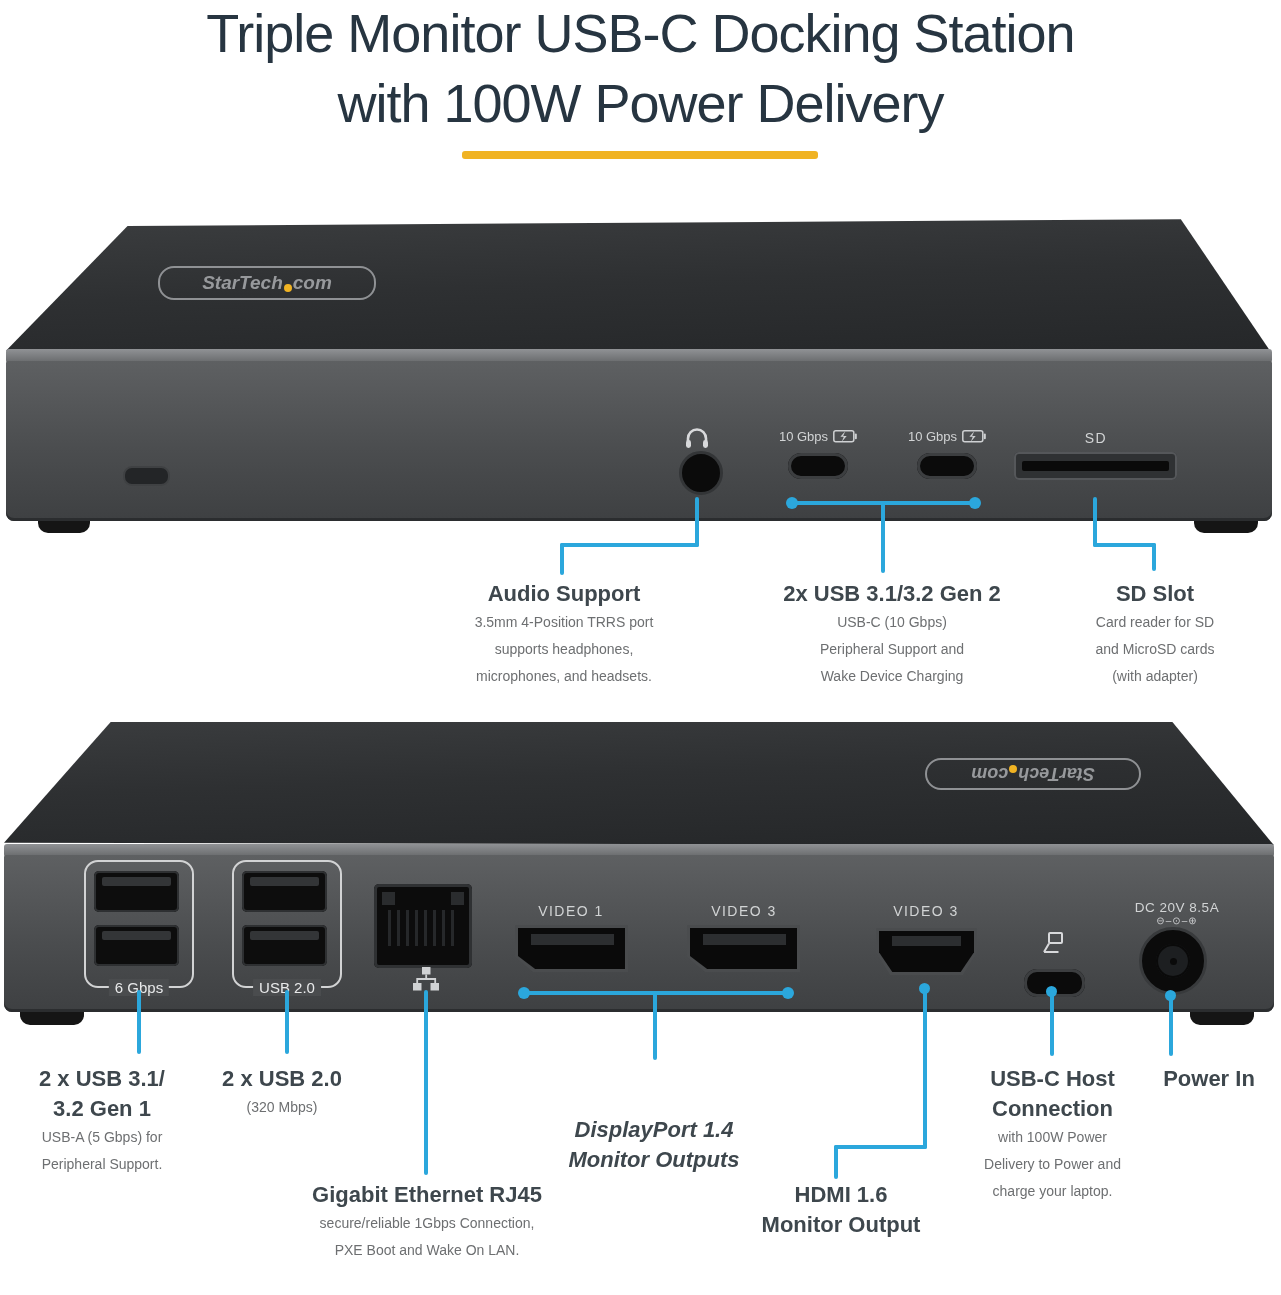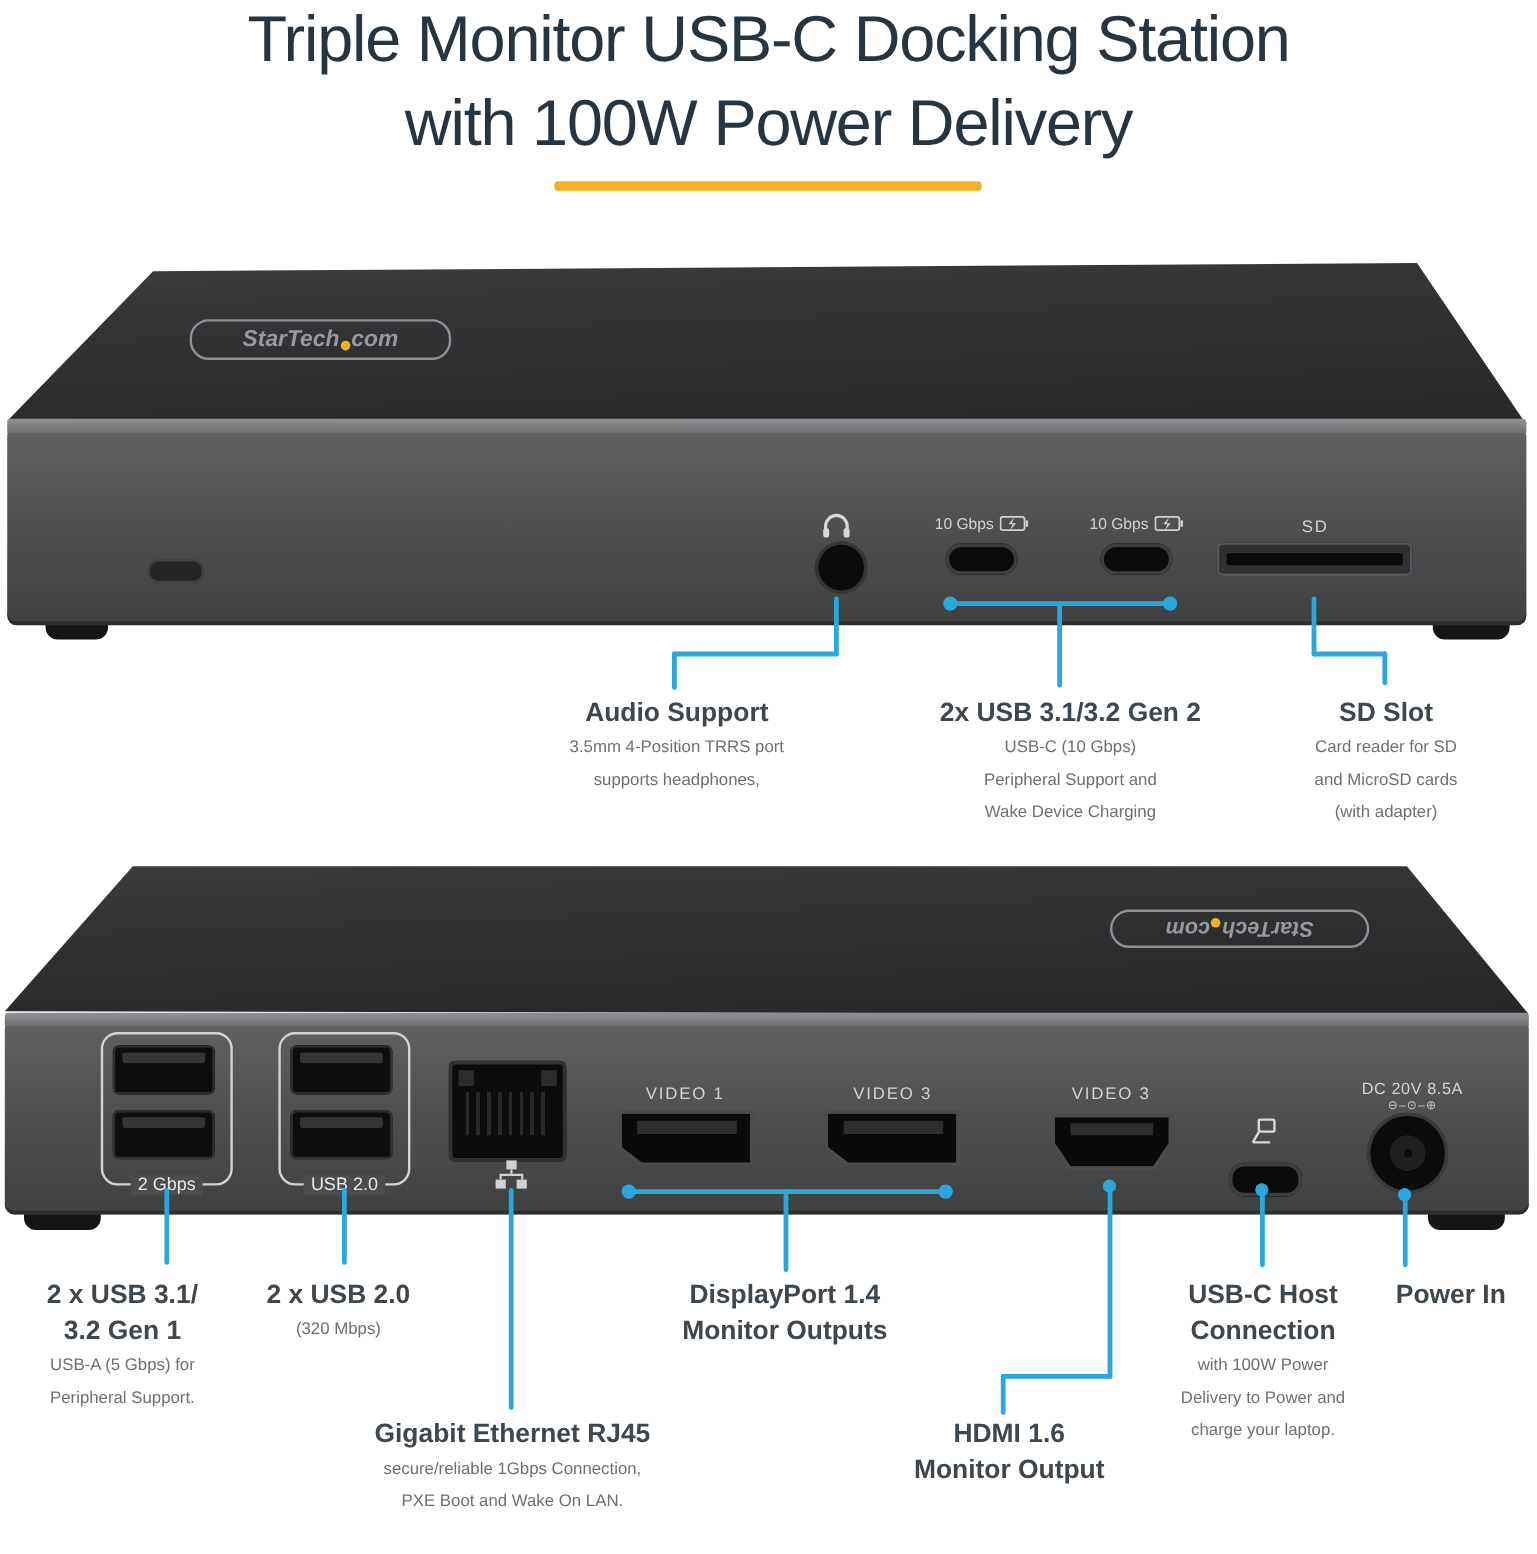--- a/index.html
+++ b/index.html
@@ -70,21 +70,21 @@
   
   .co{position:absolute;text-align:center;}
   .co h4{margin:0;font-size:22px;line-height:30px;font-weight:bold;color:var(--heading,#3E474D);}
   .co p{margin:0;font-size:14px;line-height:27px;color:var(--body,#6D6F71);}
   #co-audio{left:404px;top:579px;width:320px;}
   #co-usb{left:732px;top:579px;width:320px;}
   #co-sd{left:1037px;top:579px;width:236px;}
   #co-usb31{left:2px;top:1064px;width:200px;}
   #co-usb20{left:182px;top:1064px;width:200px;}
   #co-eth{left:252px;top:1180px;width:350px;}
-  #co-dp{left:494px;top:1064px;width:320px;}
+  #co-dp{left:494px;top:1115px;width:320px;font-style:italic;}
   #co-hdmi{left:682px;top:1180px;width:318px;}
   #co-usbc{left:925px;top:1064px;width:255px;}
   #co-pwr{left:1137px;top:1064px;width:144px;}
 </style>
 </head>
 <body>
 
 <div class="canvas">
 
   <div class="title-line" id="title-1">Triple Monitor USB-C Docking Station</div>
@@ -144,20 +144,21 @@
   <div class="line" style="left:790px;top:501px;width:187px;height:4px;"></div>
   <div class="line" style="left:881px;top:501px;width:4px;height:72px;"></div>
   <div class="line" style="left:1093px;top:497px;width:4px;height:50px;"></div>
   <div class="line" style="left:1093px;top:543px;width:63px;height:4px;"></div>
   <div class="line" style="left:1152px;top:543px;width:4px;height:28px;"></div>
 
   <div class="co" id="co-audio">
     <h4>Audio Support</h4>
     <p>3.5mm 4-Position TRRS port</p>
     <p>supports headphones,</p>
+    <p>microphones, and headsets.</p>
   </div>
   <div class="co" id="co-usb">
     <h4>2x USB 3.1/3.2 Gen 2</h4>
     <p>USB-C (10 Gbps)</p>
     <p>Peripheral Support and</p>
     <p>Wake Device Charging</p>
   </div>
   <div class="co" id="co-sd">
     <h4>SD Slot</h4>
     <p>Card reader for SD</p>
@@ -171,21 +172,21 @@
     <span>StarTech</span>
       <span class="dot"></span>
       <span>com</span>
   </div>
   <div class="foot" style="left:20px;top:1004px;width:64px;height:21px;"></div>
   <div class="foot" style="left:1190px;top:1004px;width:64px;height:21px;"></div>
   <div class="bevel" style="left:4px;top:844px;width:1270px;height:13px;"></div>
   <div class="face" style="left:4px;top:855px;width:1270px;height:157px;"></div>
 
   <div class="bracket" style="left:84px;top:860px;">
-    <span class="blabel">2 Gbps</span>
+    <span class="blabel">6 Gbps</span>
   </div>
   <div class="usba" style="left:94px;top:871px;">
       <div class="tongue"></div>
     </div>
   <div class="usba" style="left:94px;top:925px;">
       <div class="tongue"></div>
     </div>
   <div class="bracket" style="left:232px;top:860px;">
     <span class="blabel">USB 2.0</span>
   </div>

